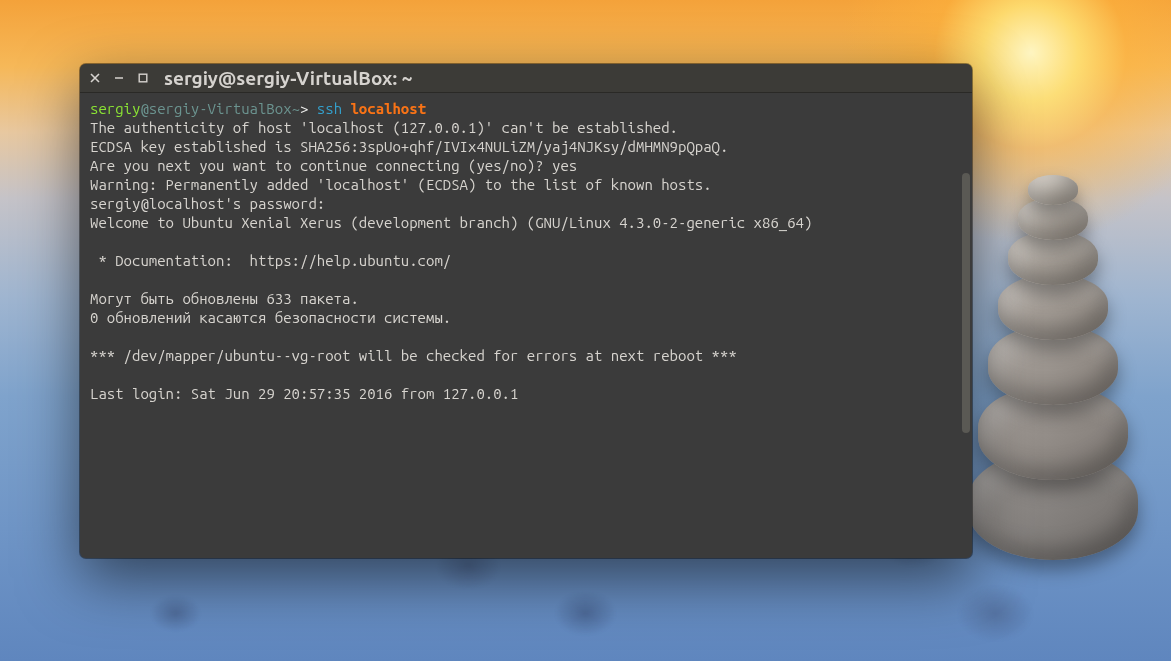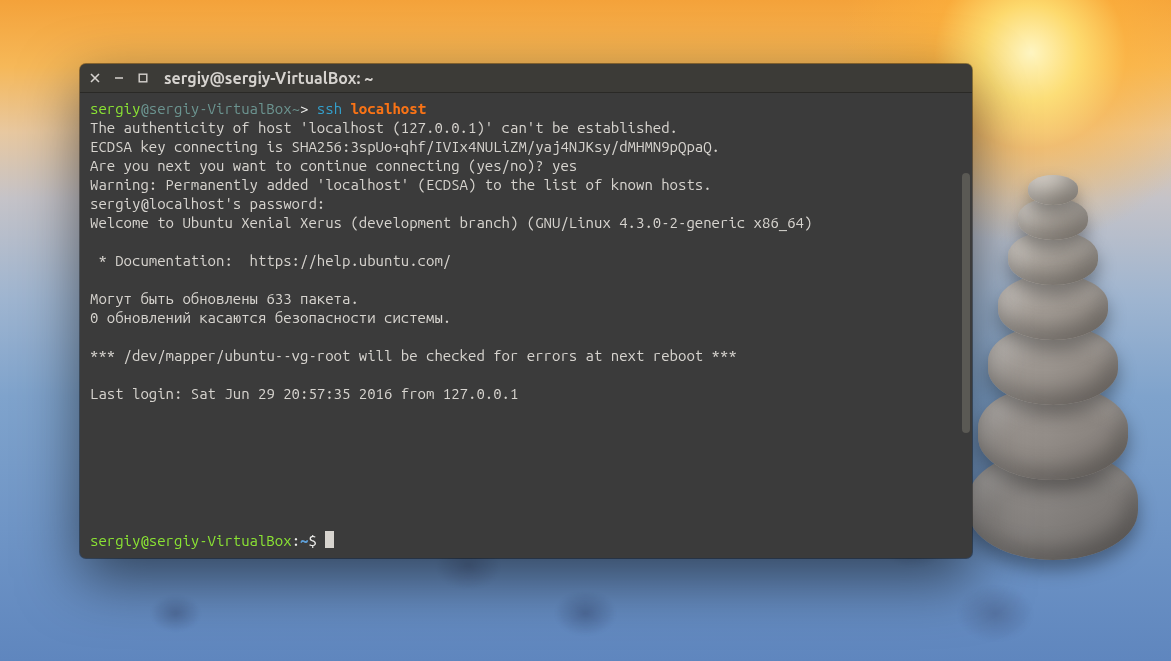--- a/index.html
+++ b/index.html
@@ -77,21 +77,21 @@
   }
   .titlebar {
     height: 28px;
     background: #3c3b37;
     display: flex;
     align-items: center;
     padding: 0 8px;
     gap: 10px;
     color: #d6d3cf;
     font-family: "Ubuntu", "DejaVu Sans", sans-serif;
-    font-size: 16px;
+    font-size: 19px;
     font-weight: 600;
     border-bottom: 1px solid #2a2926;
   }
   .win-controls {
     display: flex;
     gap: 10px;
     align-items: center;
   }
   .wc {
     width: 14px;
@@ -180,33 +180,32 @@
           <svg width="10" height="10" viewBox="0 0 10 10">
               <rect x="1.2" y="1.2" width="7.6" height="7.6" stroke="#d6d3cf" stroke-width="1.4" fill="none"></rect>
             </svg>
         </div>
       </div>
       <div class="title-text">sergiy@sergiy-VirtualBox: ~</div>
     </div>
 
     <div class="term-body"><span class="c-green">sergiy</span><span class="c-host">@</span><span class="c-host">sergiy-VirtualBox</span><span class="c-host">~</span><span class="c-white">&gt;</span> <span class="c-cmd">ssh</span> <span class="c-arg">localhost</span>
 <span>The authenticity of host 'localhost (127.0.0.1)' can't be established.</span>
-<span>ECDSA key connecting is SHA256:3spUo+qhf/IVIx4NULiZM/yaj4NJKsy/dMHMN9pQpaQ.</span>
+<span>ECDSA key established is SHA256:3spUo+qhf/IVIx4NULiZM/yaj4NJKsy/dMHMN9pQpaQ.</span>
 <span>Are you next you want to continue connecting (yes/no)? yes</span>
 <span>Warning: Permanently added 'localhost' (ECDSA) to the list of known hosts.</span>
 <span>sergiy@localhost's password:</span>
 <span>Welcome to Ubuntu Xenial Xerus (development branch) (GNU/Linux 4.3.0-2-generic x86_64)</span>
 <span></span>
 <span> * Documentation:  https://help.ubuntu.com/</span>
 <span></span>
 <span>Могут быть обновлены 633 пакета.</span>
 <span>0 обновлений касаются безопасности системы.</span>
 <span></span>
 <span>*** /dev/mapper/ubuntu--vg-root will be checked for errors at next reboot ***</span>
 <span></span>
 <span>Last login: Sat Jun 29 20:57:35 2016 from 127.0.0.1</span>
 
       <div class="scrollbar"></div>
 
-      <div class="bottom-prompt"><span class="c-green">sergiy</span><span class="c-green">@</span><span class="c-green">sergiy-VirtualBox</span><span class="c-prompt">:</span><span class="c-blue">~</span><span class="c-prompt">$ </span><span class="cursor-block"></span></div>
     </div>
   </div>
 </div>
 
 </body></html>

